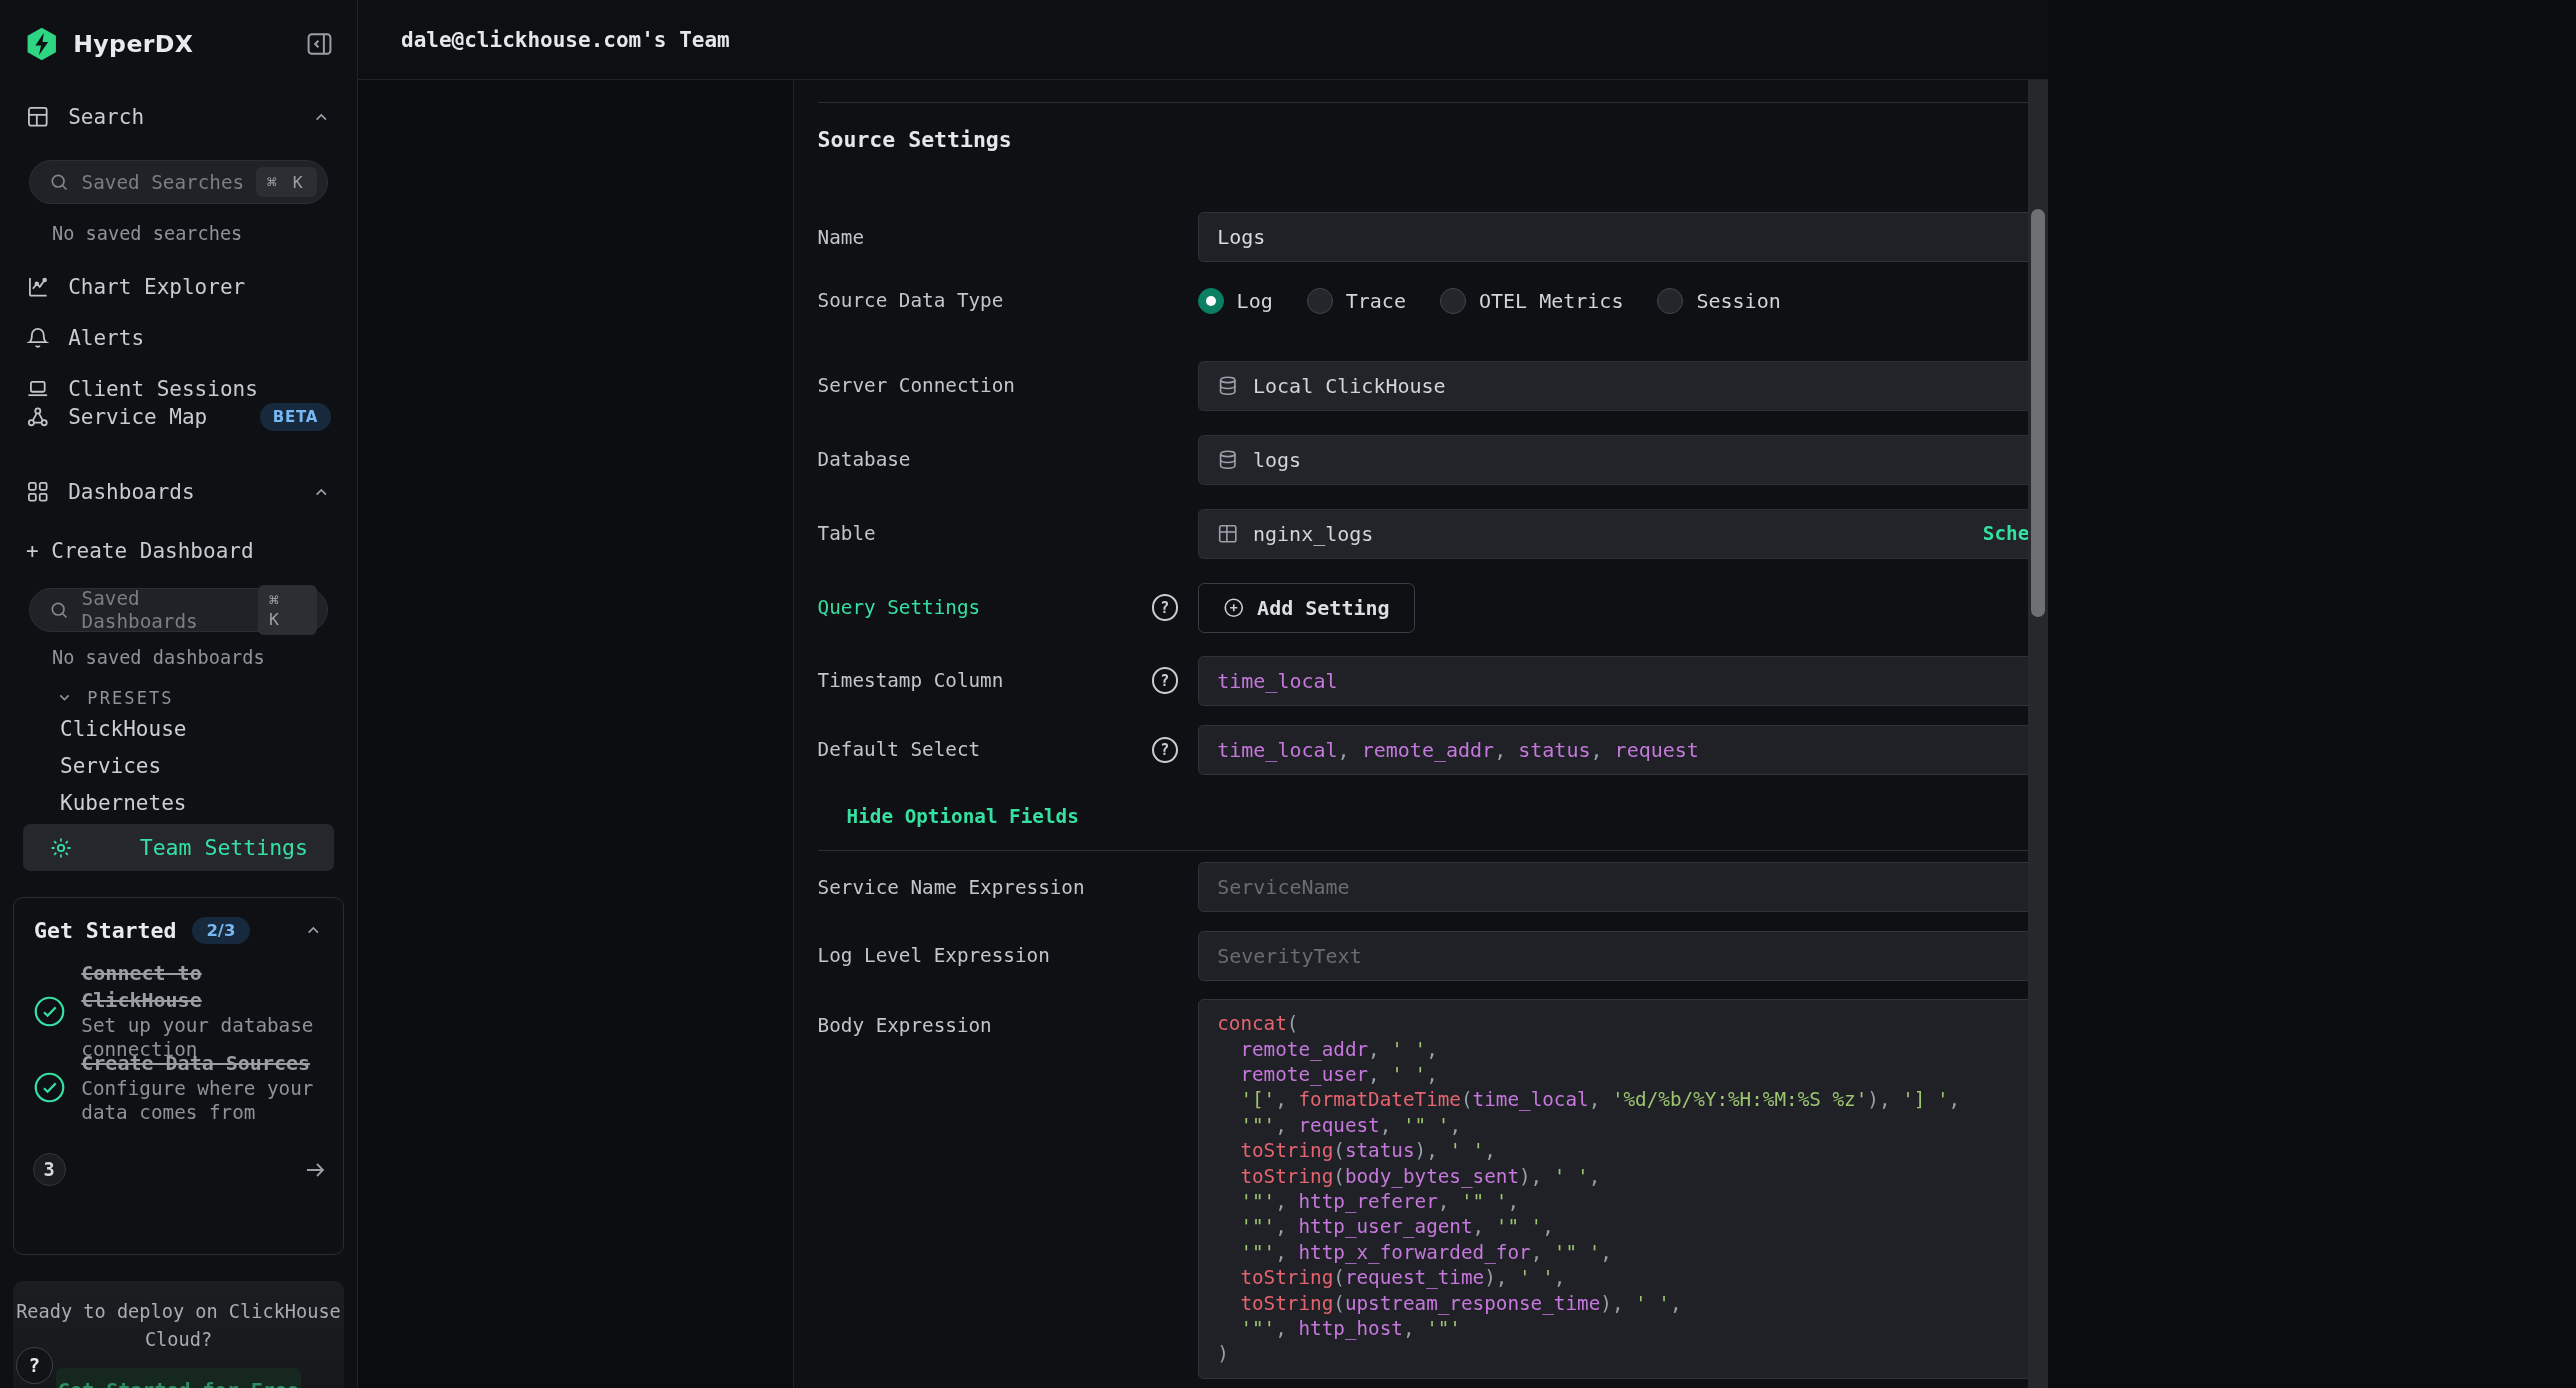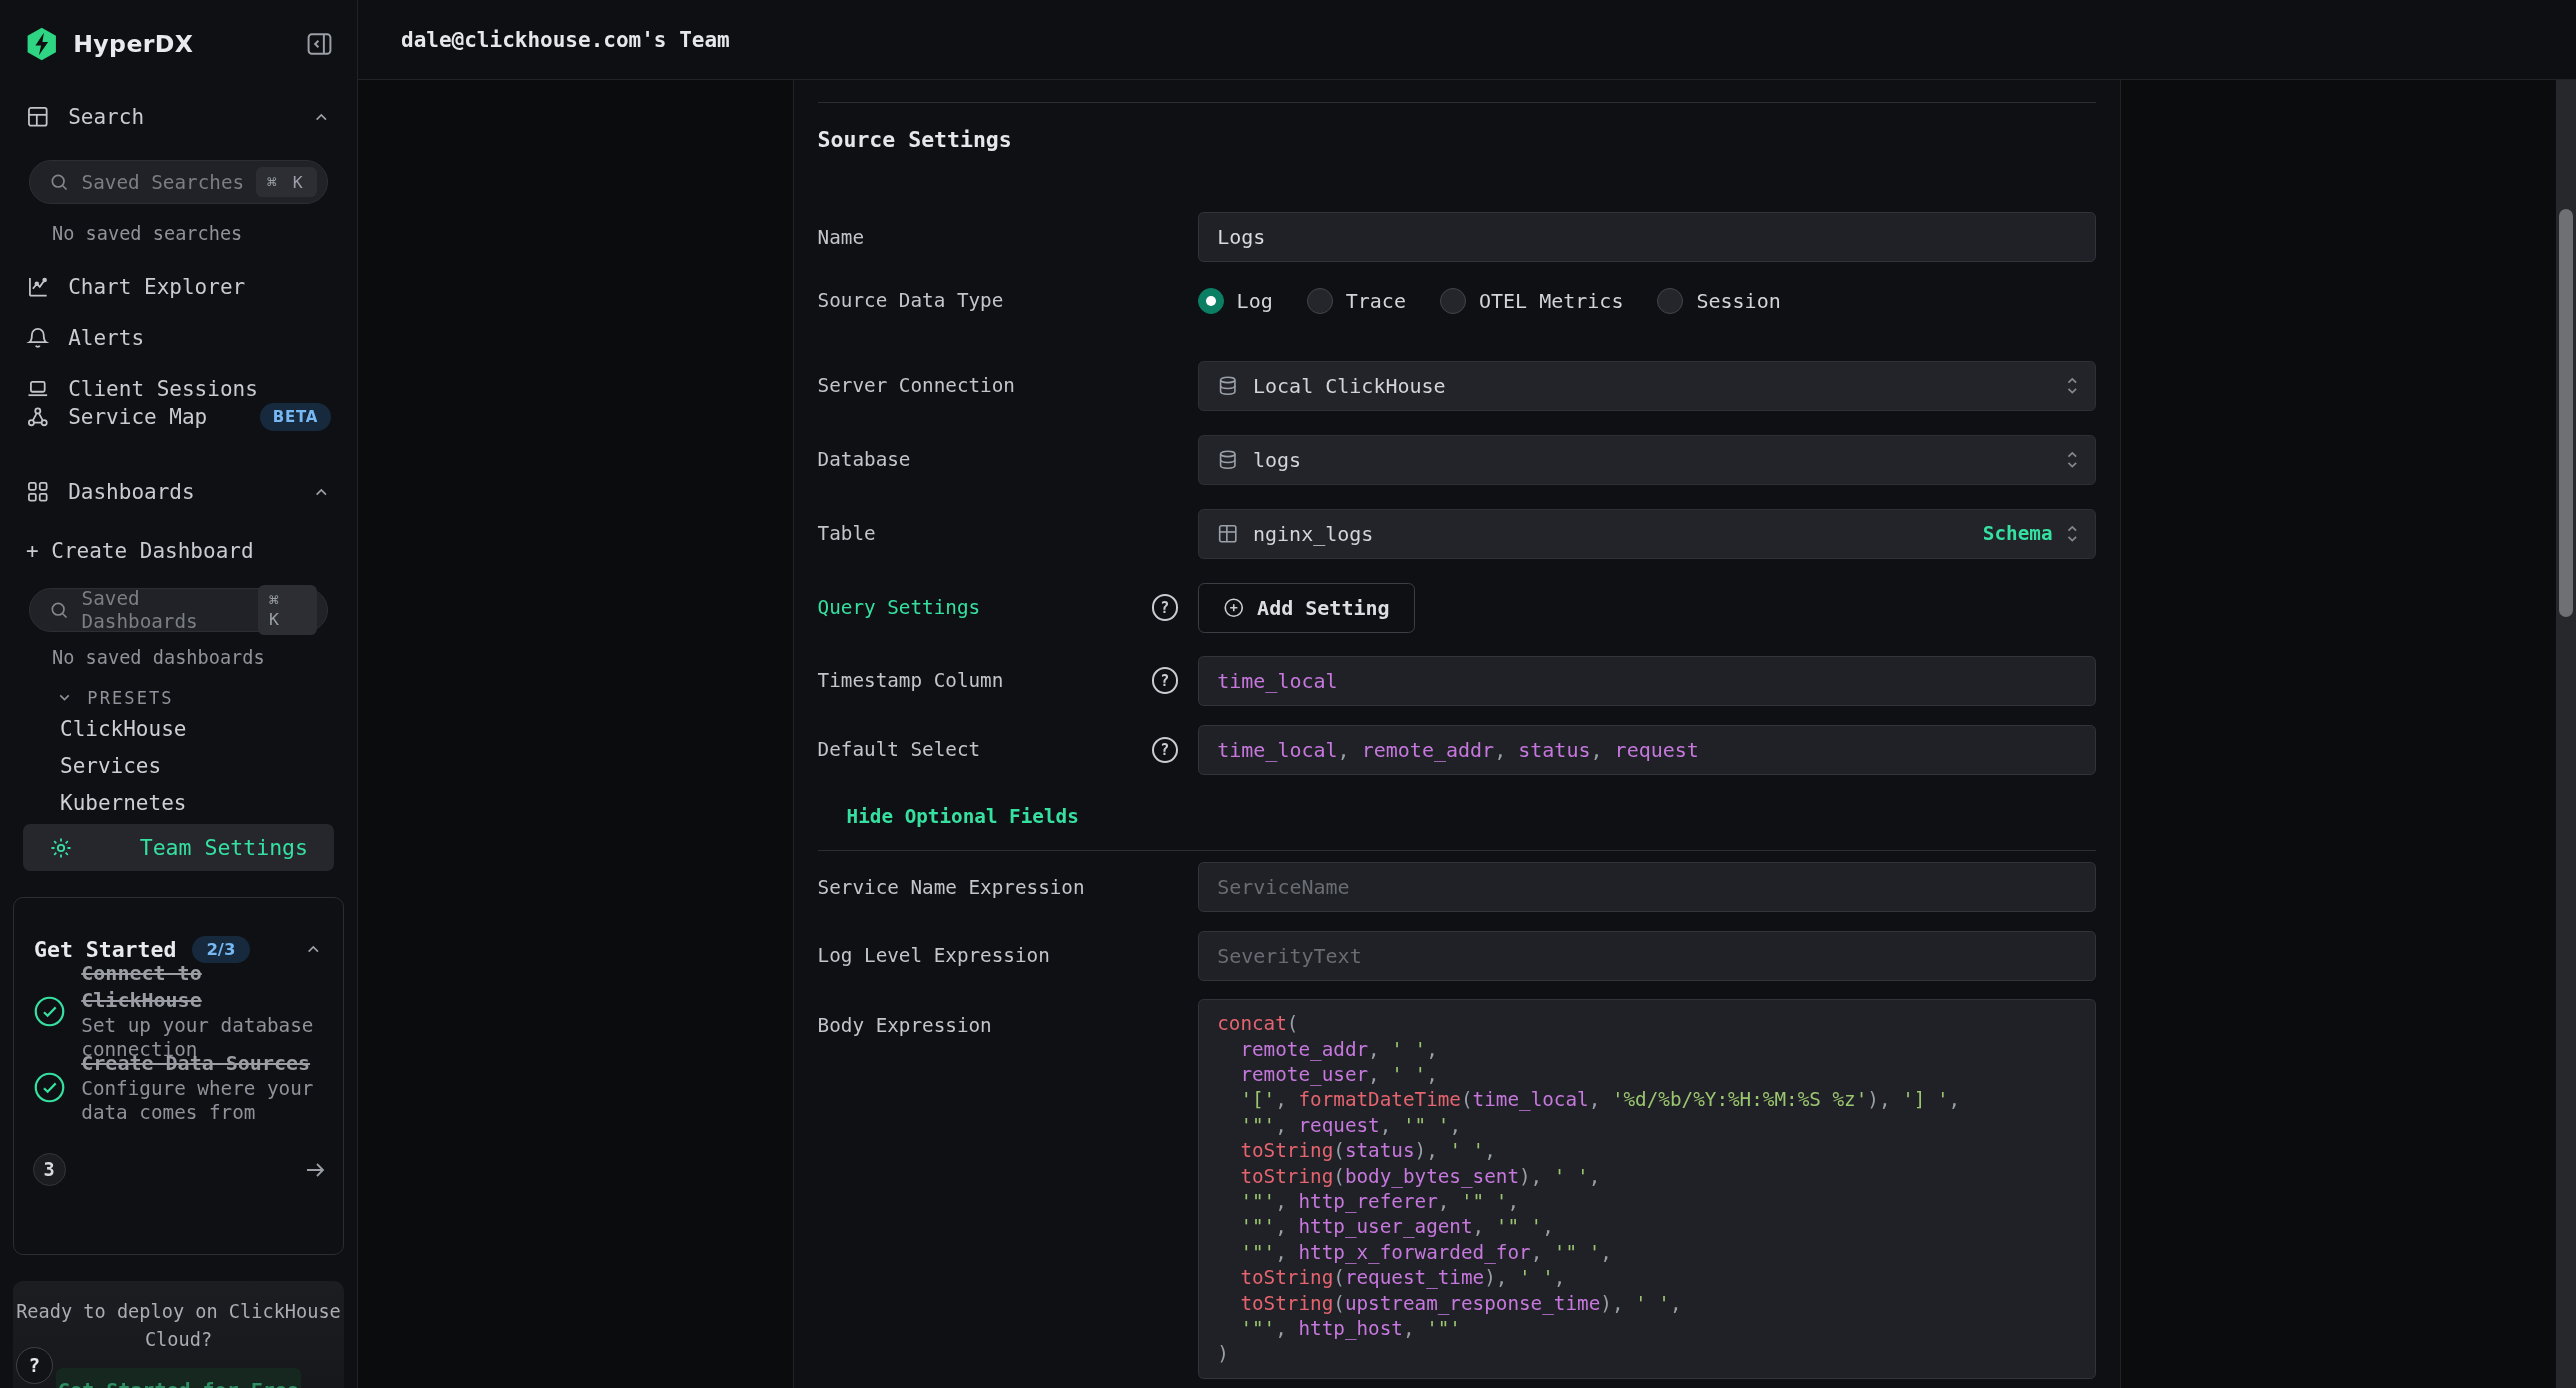--- a/index.html
+++ b/index.html
@@ -2,21 +2,21 @@
 <html style="--accent: #35e0a1; --logo-green: #2ed583; --blue: #77b8f2; --blue-bg: #17293d; --purple: #c678dd; --code-fn: #e5646e; --code-str: #9cc56f; --code-punct: #9aa0a8;font-size:11.4px"><head>
 <meta charset="utf-8">
 <style>
   :root{
     --accent:#35e0a1; --logo-green:#2ed583; --blue:#77b8f2; --blue-bg:#17293d;
     --code-fn:#e5646e; --code-id:#c678dd; --code-str:#9cc56f; --code-punct:#9aa0a8;
   }
   *{box-sizing:border-box;margin:0;padding:0;}
   html,body{width:2576px;height:1388px;background:#0b0c0d;}
   body{font-family:"DejaVu Sans Mono",monospace;color:#c9cbd0;-webkit-font-smoothing:antialiased;}
-  .app{position:relative;width:2576px;height:1388px;overflow:hidden;background:#0b0c0d;}
+  .app{position:relative;width:2048px;height:1388px;overflow:hidden;background:#0b0c0d;}
 
   
   .sidebar{position:absolute;left:0;top:0;width:358px;height:1388px;background:#0f1013;border-right:0.7px solid #222327;}
   .brand-row{position:absolute;top:20px;left:26px;right:23px;height:47px;display:flex;align-items:center;}
   .logo-hex{width:31.5px;height:34px;flex:none;}
   .brand-name{margin-left:15.7px;font-family:"DejaVu Sans",sans-serif;font-weight:bold;font-size:23.6px;color:#e9eaed;letter-spacing:0.4px;}
   .collapse-btn{margin-left:auto;width:29px;height:26px;color:#9ba0a8;cursor:pointer;display:flex;align-items:center;justify-content:center;}
 
   .snav{position:absolute;left:26px;right:26px;height:34px;display:flex;align-items:center;gap:18.6px;font-size:21px;color:#c9cbd0;cursor:pointer;}
   .snav .nicon{width:23.6px;height:23.6px;flex:none;color:#c2c4c9;}
@@ -30,21 +30,21 @@
 
   .muted-line{position:absolute;left:52px;font-size:18.6px;color:#8f929a;}
   .presets-row{position:absolute;left:56px;height:29px;display:flex;align-items:center;gap:14.3px;color:#8f929a;font-size:17px;letter-spacing:2.1px;cursor:pointer;}
   .presets-row .chev{width:17px;height:17px;}
   .preset-item{position:absolute;left:60px;height:31.5px;display:flex;align-items:center;font-size:21px;color:#cdcfd4;cursor:pointer;}
 
   .team-row{position:absolute;left:23px;right:23px;top:824px;height:47px;background:#26272c;border-radius:7.2px;display:flex;align-items:center;gap:18.6px;padding:0 26px;color:var(--accent);font-size:21.5px;cursor:pointer;justify-content:space-between;}
   .team-row .nicon{width:24px;height:24px;color:var(--accent);}
 
   .gs-card{position:absolute;left:13px;right:13px;top:897px;height:358px;border:0.7px solid #2b2d31;border-radius:10px;background:#0f1013;}
-  .gs-head{position:absolute;top:18.6px;left:20px;right:20px;display:flex;align-items:center;gap:15.7px;margin-top:19px;}
+  .gs-head{position:absolute;top:18.6px;left:20px;right:20px;display:flex;align-items:center;gap:15.7px;}
   .gs-title{font-size:21.5px;font-weight:bold;color:#e9eaed;}
   .badge-progress{background:var(--blue-bg);color:var(--blue);font-family:"DejaVu Sans",sans-serif;font-weight:bold;font-size:16.5px;padding:4.3px 14.3px;border-radius:715px;}
   .gs-head .chev{margin-left:auto;width:18.6px;height:18.6px;color:#9ba0a8;cursor:pointer;}
   .gs-step{position:absolute;left:18.6px;right:15.7px;display:flex;align-items:center;gap:15.7px;}
   .gs-icon{width:33px;height:33px;flex:none;color:var(--accent);}
   .gs-num{width:33px;height:33px;flex:none;border:1.4px solid #34363c;background:#1b1d21;border-radius:50%;display:flex;align-items:center;justify-content:center;font-size:18.6px;font-weight:bold;color:#d9dadd;}
   .gs-text{width:236px;}
   .gs-step-title{font-size:20px;font-weight:bold;color:#e4e5e8;line-height:27px;}
   .gs-step-title.done{color:#9a9da3;text-decoration:line-through;}
   .gs-desc{font-size:19.3px;color:#8f929a;line-height:24px;}

